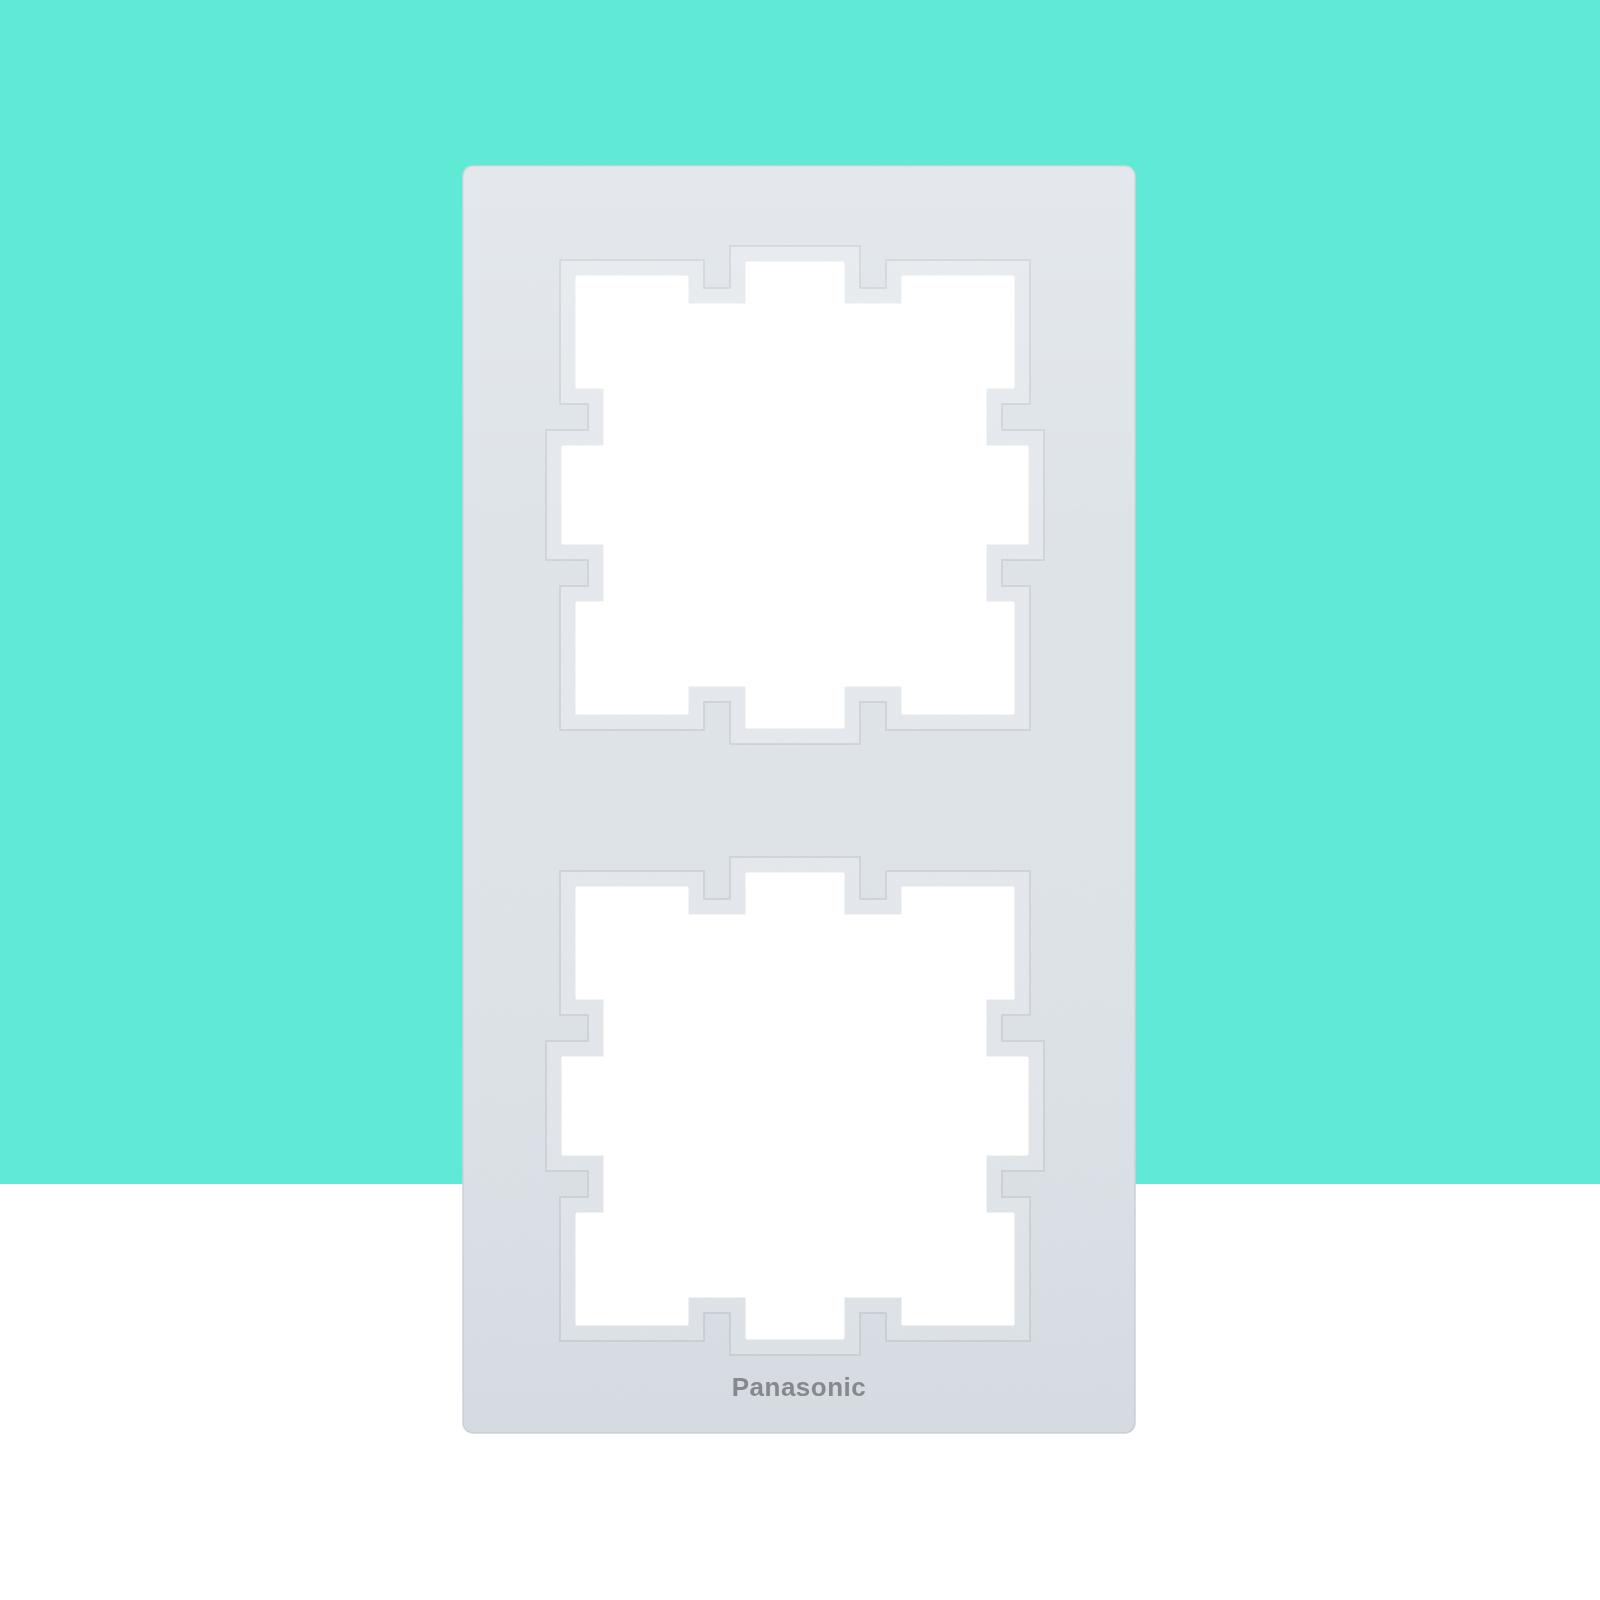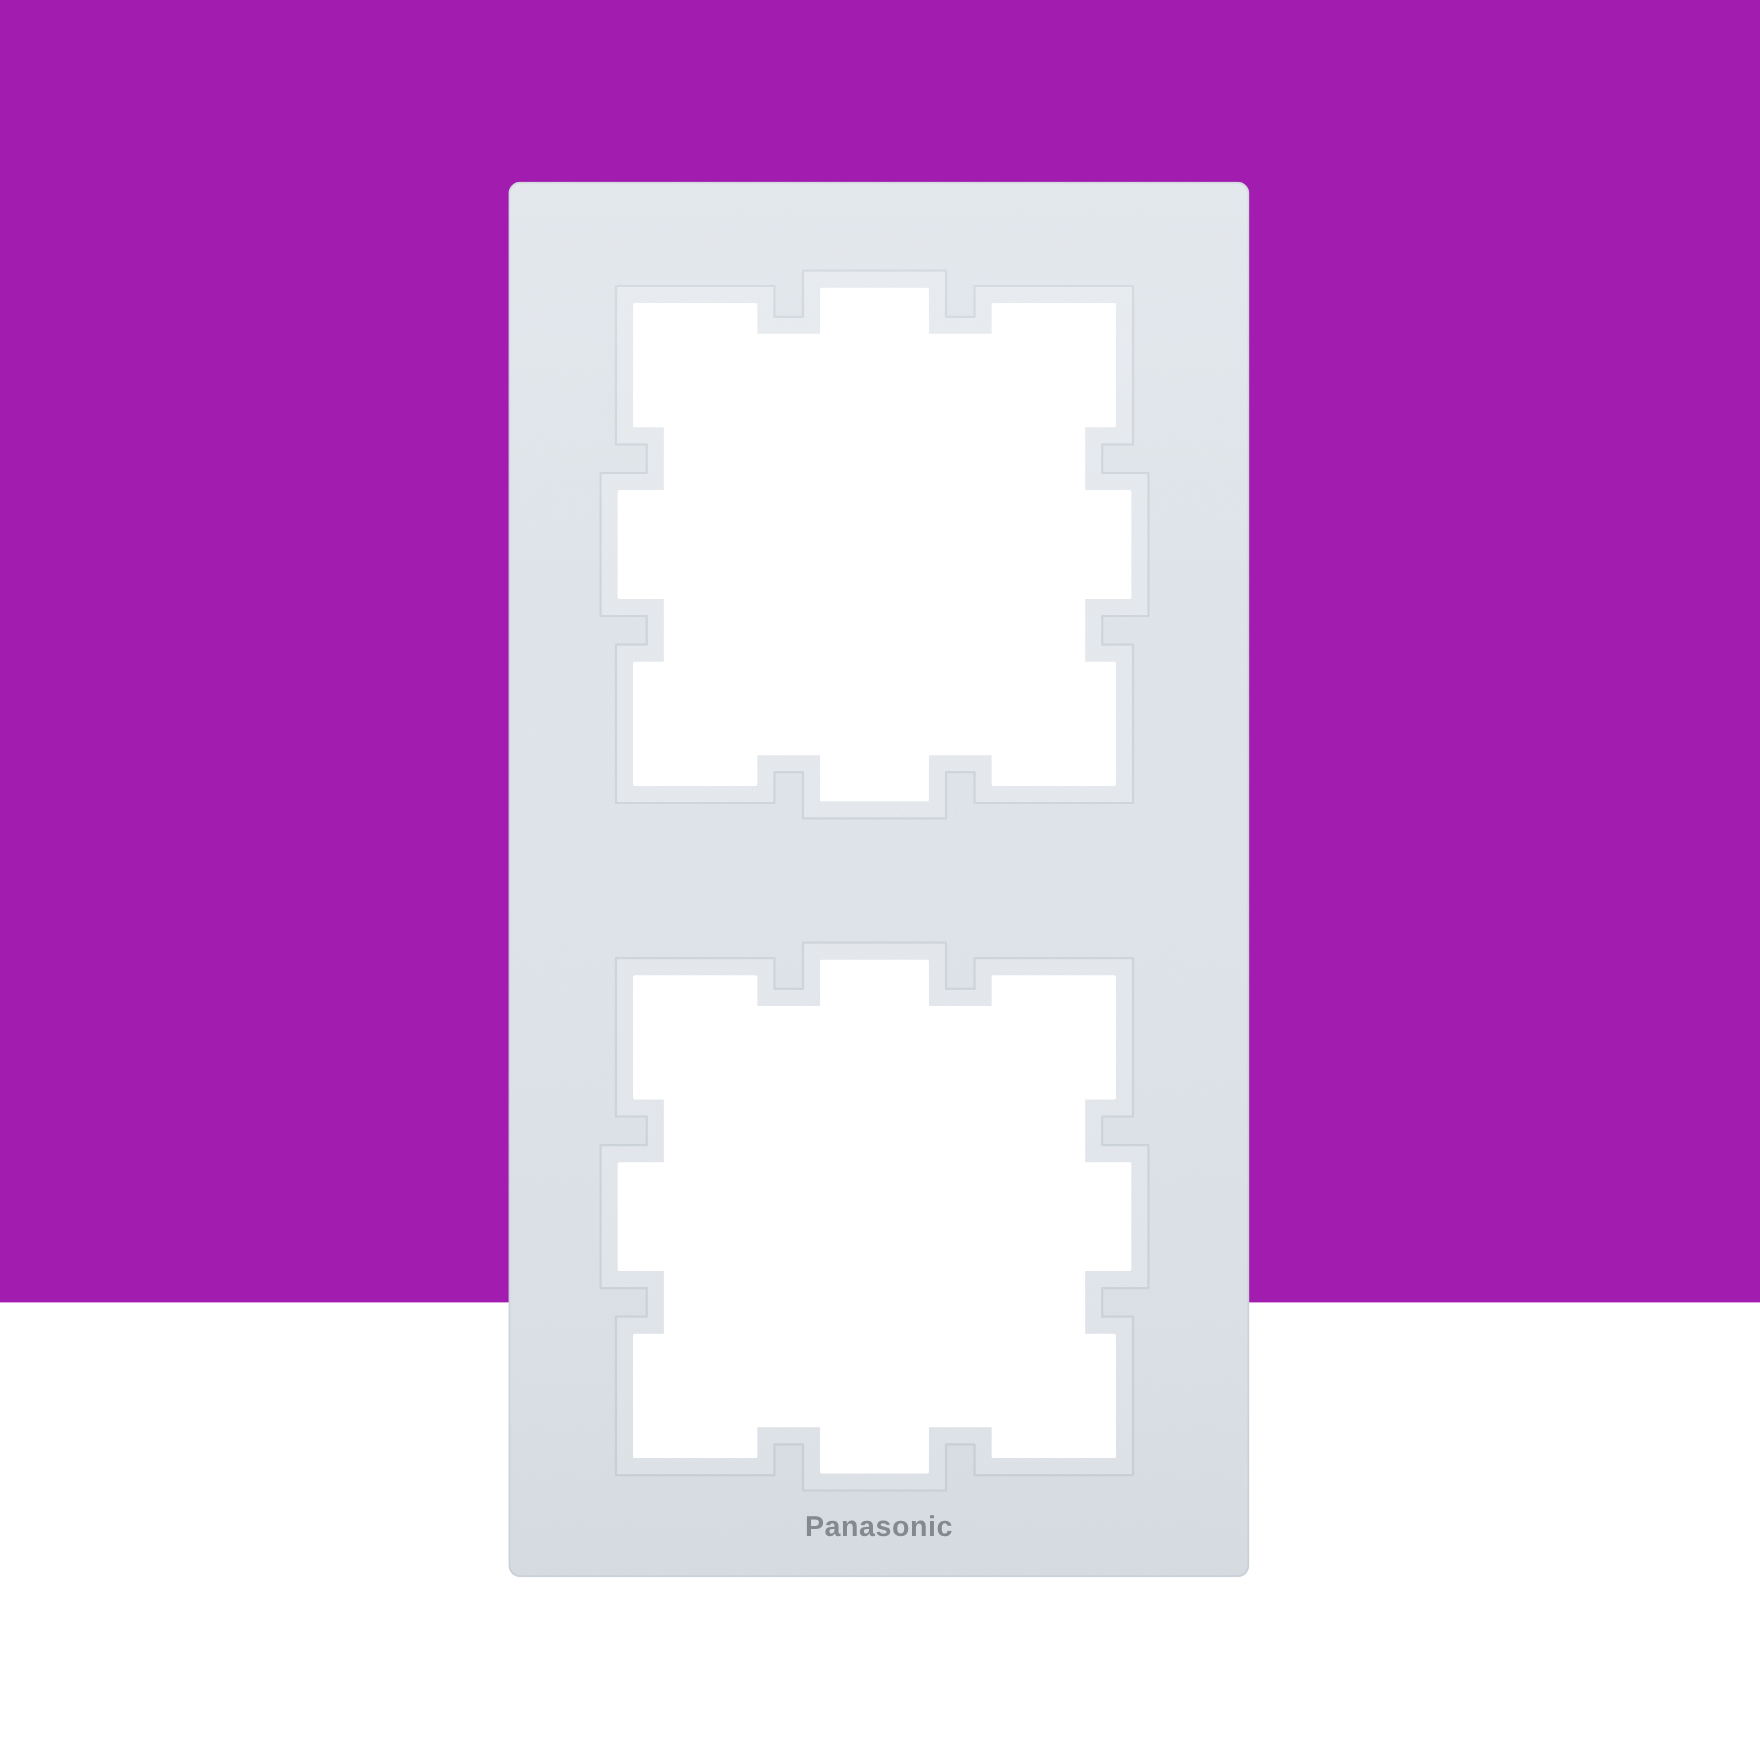--- a/index.html
+++ b/index.html
@@ -5,21 +5,21 @@
   html, body { margin: 0; padding: 0; }
   body {
     width: 1600px; height: 1600px;
     background: #ffffff;
     font-family: "Liberation Sans", sans-serif;
     overflow: hidden;
   }
   .stage {
     position: relative;
     width: 1600px; height: 1184px;
-    background: #a21caf;
+    background: #5eead4;
   }
   .frame-svg {
     position: absolute;
     left: 462px; top: 165px;
     width: 674px; height: 1269px;
   }
   .logo-text {
     font-family: "Liberation Sans", sans-serif;
     font-weight: bold;
     font-size: 26px;

